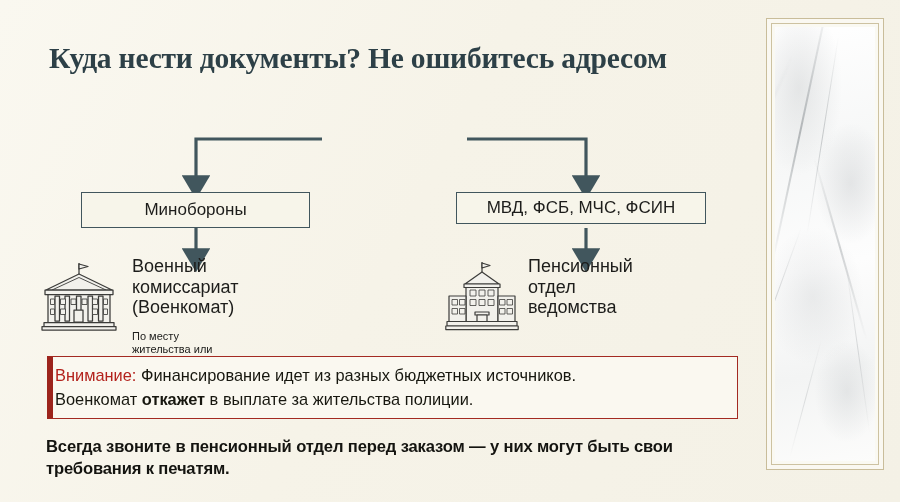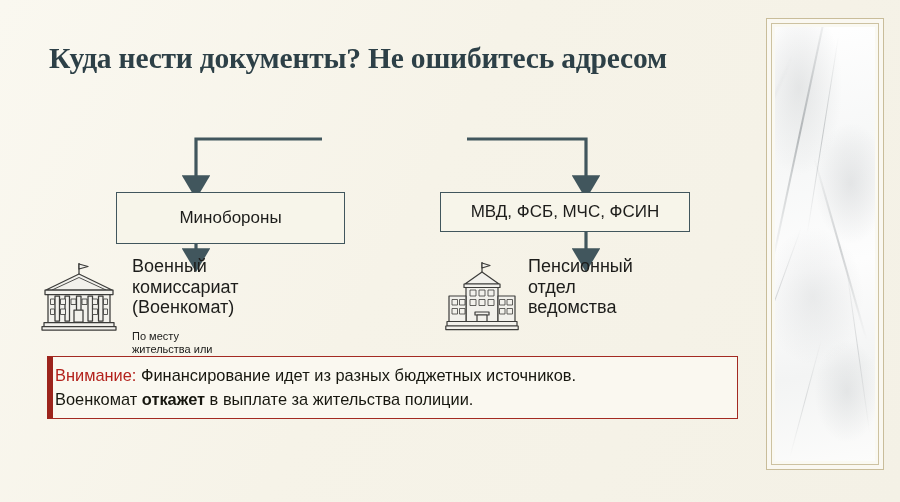--- a/index.html
+++ b/index.html
@@ -76,22 +76,22 @@
     border: 1.3px solid #41565d;
     background: #f7f5ea;
     display: flex;
     align-items: center;
     justify-content: center;
     color: #1d1d1b;
     font-size: 17px;
     white-space: nowrap;
   }
   #node-top      { left: 322px; top: 120px; width: 145px; height: 38px; }
-  #node-left     { left: 81px;  top: 192px; width: 229px; height: 52px; margin-left: 35px; }
-  #node-right    { left: 440px; top: 192px; width: 250px; height: 40px; }
+  #node-left     { left: 81px;  top: 192px; width: 229px; height: 36px; }
+  #node-right    { left: 456px; top: 192px; width: 250px; height: 32px; }
 
   
   .dest { position: absolute; }
   .dest .icon { position: absolute; left: 0; top: 4px; }
   .dest .dtext { position: absolute; }
   .dest .dtitle {
     font-size: 18px;
     color: #1d1d1b;
     line-height: 1.14;
     white-space: pre-line;
@@ -283,14 +283,15 @@
     </div>
   </div>
 
   <div id="warning">
     <div class="wlines">
       <div><span class="attn">Внимание:</span><span> Финансирование идет из разных бюджетных источников.</span></div>
       <div><span>Военкомат </span><b>откажет</b><span> в выплате за жительства полиции.</span></div>
     </div>
   </div>
 
+  <div id="bottom-note">Всегда звоните в пенсионный отдел перед заказом — у них могут быть свои требования к печатям.</div>
 
 </div>
 
 </body></html>

